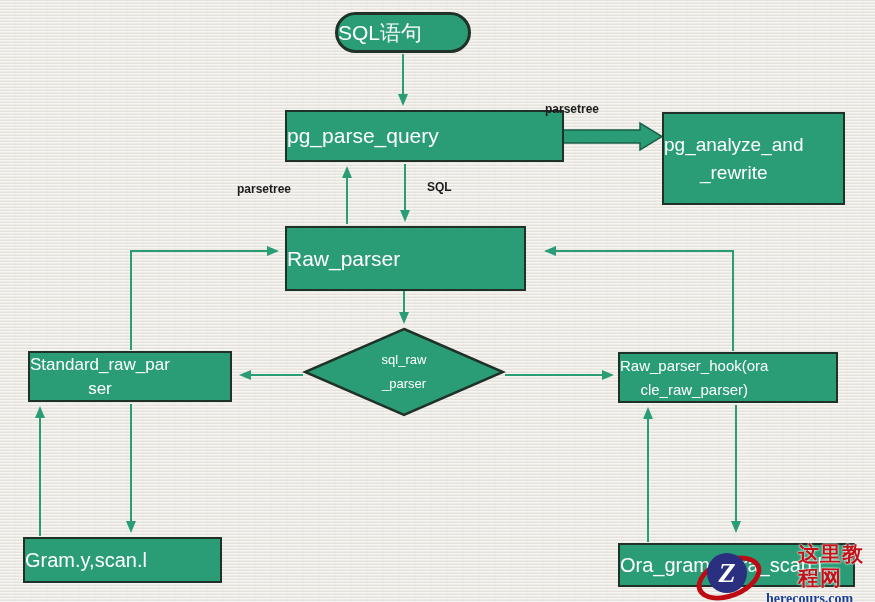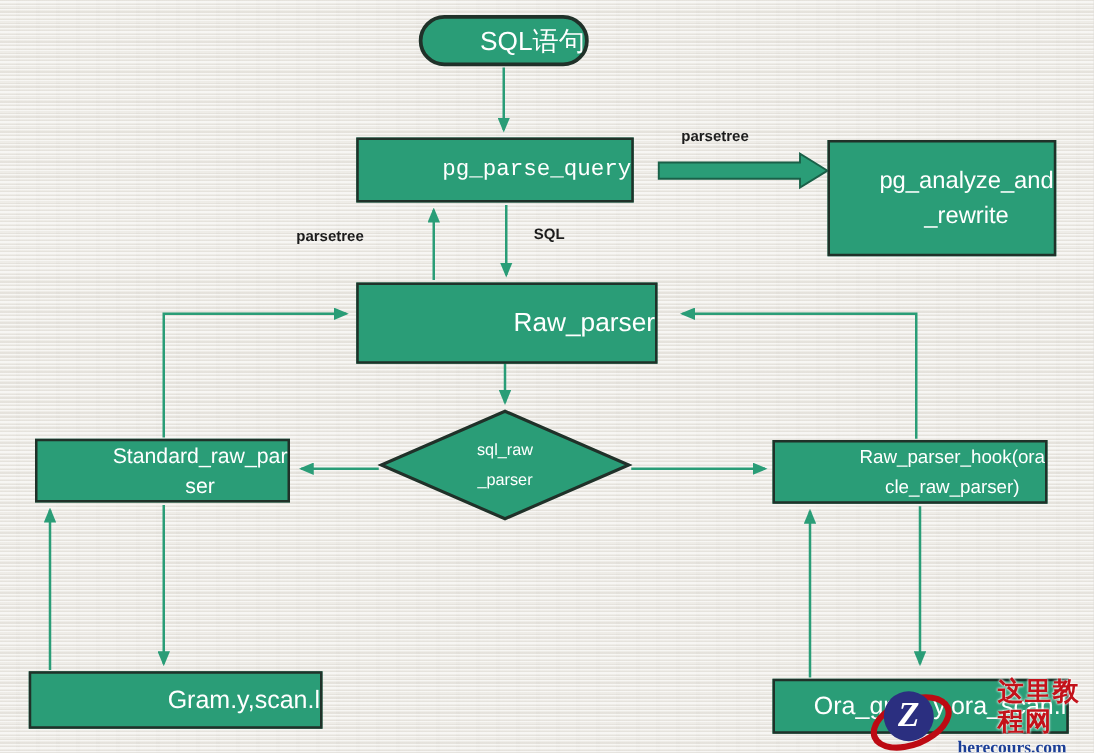--- a/index.html
+++ b/index.html
@@ -20,21 +20,21 @@
       repeating-linear-gradient(90deg,
         transparent 0px, transparent 13px,
         rgba(0,0,0,0.015) 13px, rgba(0,0,0,0.015) 16px);
   }
   .connectors{position:absolute;left:0;top:0;z-index:1;}
   .node{
     position:absolute;
     background:#2a9d77;
     border:2px solid #203129;
     color:#fff;
-    display:flex;align-items:center;justify-content:flex-end;
+    display:flex;align-items:center;justify-content:flex-start;
     text-align:center;
     box-sizing:border-box;
     z-index:2;
   }
   .node-label{white-space:pre-line;}
   .pill{border-radius:22px;border-width:3px;font-size:21px;}
   .diamond-wrap{
     position:absolute;z-index:2;
     display:flex;align-items:center;justify-content:center;
   }
@@ -100,21 +100,21 @@
       <path d="M648,542 V409" marker-end="url(#arw)"></path>
       <path d="M736,405 V531" marker-end="url(#arw)"></path>
     </g>
     <polygon points="527,130 640,130 640,123 662,136.5 640,150 640,143 527,143" fill="#2a9d77" stroke="#1a6048" stroke-width="1.5"></polygon>
   </svg>
 
   <div class="node pill" style="left:335px;top:12px;width:136px;height:41px;">
     <span class="node-label">SQL语句</span>
   </div>
 
-  <div class="node" style="left:285px;top:110px;width:222px;height:52px;font-size:18px;font-family:Liberation Mono, monospace;">
+  <div class="node" style="left:285px;top:110px;width:279px;height:52px;font-size:21px;">
     <span class="node-label">pg_parse_query</span>
   </div>
 
   <div class="node" style="left:662px;top:112px;width:183px;height:93px;font-size:19px;line-height:28px;">
     <span class="node-label">pg_analyze_and
 _rewrite</span>
   </div>
 
   <div class="node" style="left:285px;top:226px;width:241px;height:65px;font-size:21px;">
     <span class="node-label">Raw_parser</span>
@@ -131,21 +131,21 @@
   <div class="node" style="left:28px;top:351px;width:204px;height:51px;font-size:17px;line-height:24px;">
     <span class="node-label">Standard_raw_par
 ser</span>
   </div>
 
   <div class="node" style="left:618px;top:352px;width:220px;height:51px;font-size:15px;line-height:24px;">
     <span class="node-label">Raw_parser_hook(ora
 cle_raw_parser)</span>
   </div>
 
-  <div class="node" style="left:23px;top:537px;width:235px;height:46px;font-size:20px;">
+  <div class="node" style="left:23px;top:537px;width:199px;height:46px;font-size:20px;">
     <span class="node-label">Gram.y,scan.l</span>
   </div>
 
   <div class="node" style="left:618px;top:543px;width:237px;height:44px;font-size:20px;">
     <span class="node-label">Ora_gram.y,ora_scan.l</span>
   </div>
 
   <div class="edge-label" style="left:545px;top:102px;">parsetree</div>
   <div class="edge-label" style="left:237px;top:182px;">parsetree</div>
   <div class="edge-label" style="left:427px;top:180px;">SQL</div>

